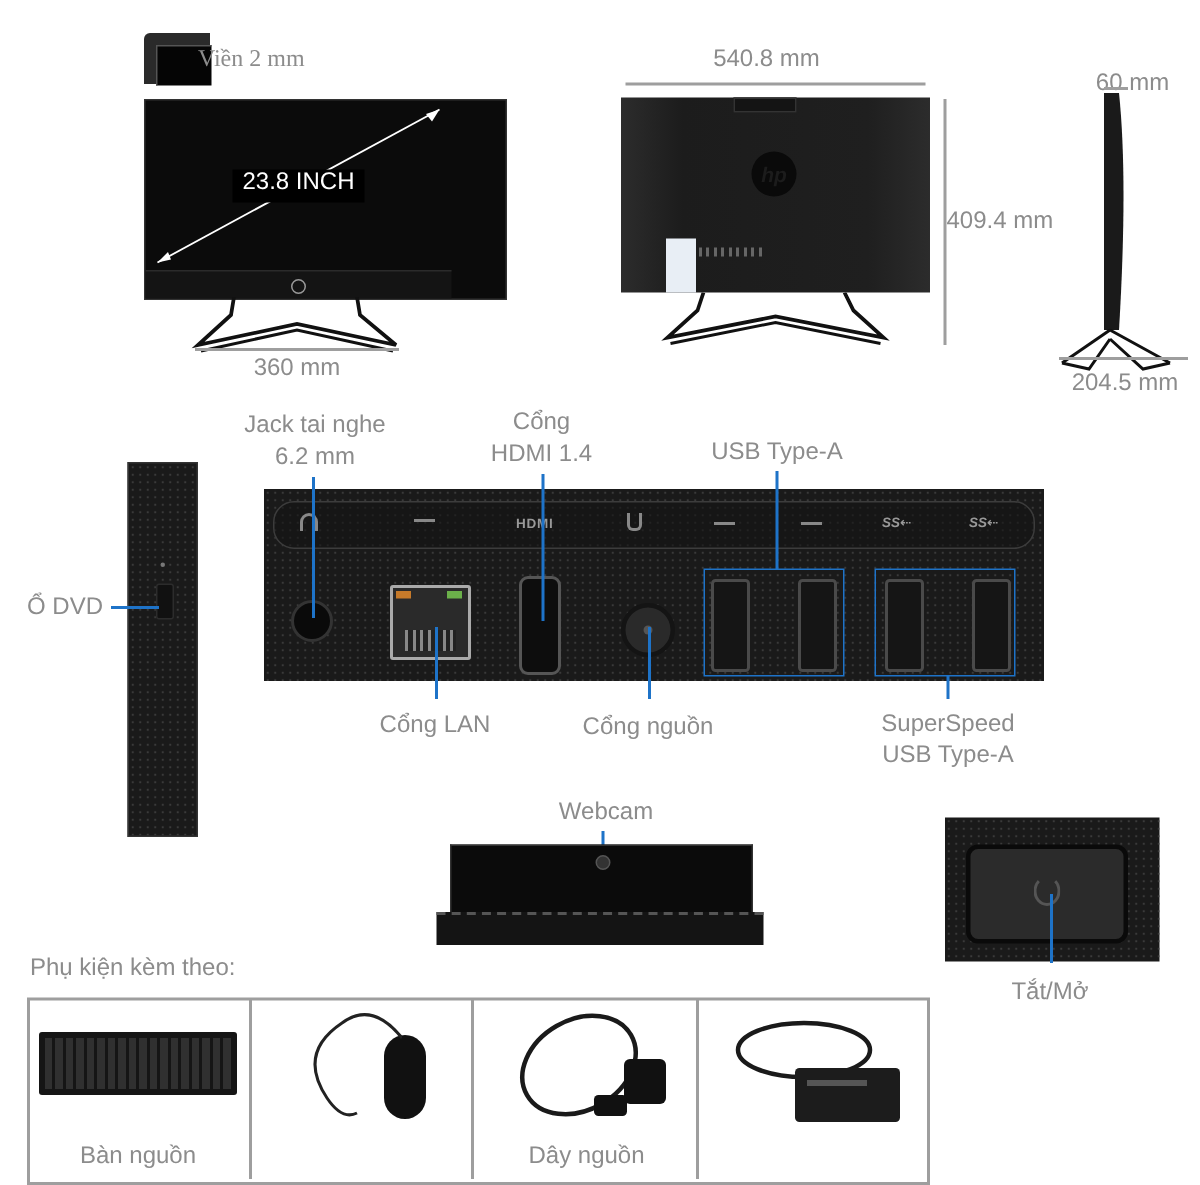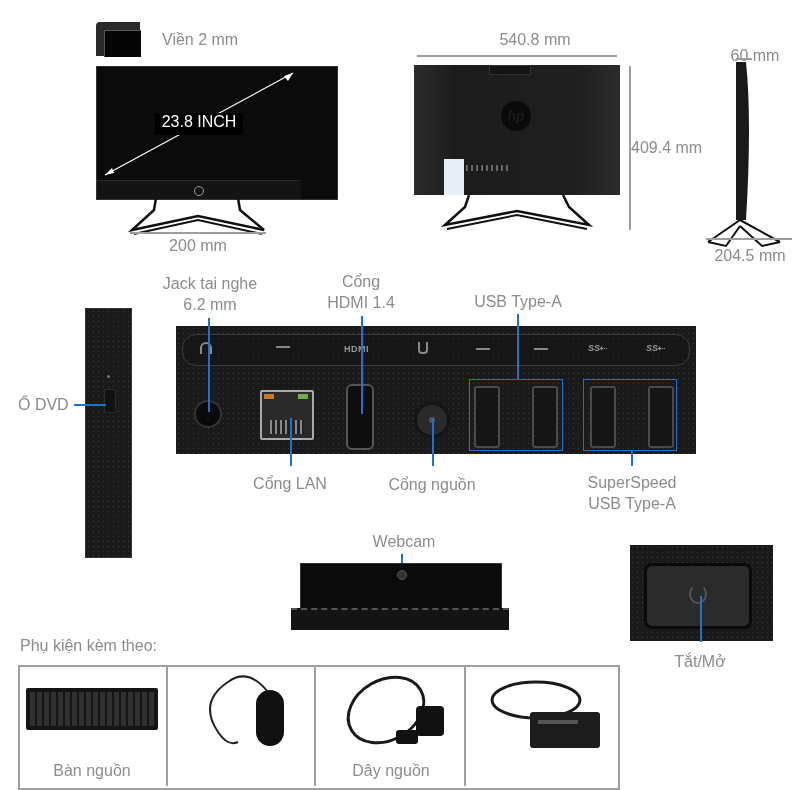--- a/index.html
+++ b/index.html
@@ -23,46 +23,46 @@
   .cell-label { position:absolute; bottom:6px; left:0; right:0; text-align:center; font-size:16px; color:#8c8c8c; }
 </style>
 </head>
 <body>
 
 <div class="abs" style="left:96px;top:22px;width:210px;height:240px;">
 
   <div class="abs" style="left:0;top:0;width:44px;height:34px;background:#2a2a2a;border-radius:4px 0 0 0;">
     <div class="abs" style="left:8px;top:8px;width:36px;height:26px;background:#050505;border:1px solid #555;border-right:none;border-bottom:none;"></div>
   </div>
-  <div class="lbl" style="left:66px;top:8px;">Viền 2 mm</div>
+  <div class="lbl" style="left:36px;top:8px;font-family:Liberation Serif, serif;">Viền 2 mm</div>
 
   <div class="abs black" style="left:0;top:44px;width:204px;height:132px;border:1px solid #333;">
     <div class="abs" style="left:0;bottom:0;width:204px;height:18px;background:#141414;border-top:1px solid #2b2b2b;">
       <div class="abs" style="left:97px;top:5px;width:8px;height:8px;border-radius:50%;border:1px solid #999;"></div>
     </div>
     <svg class="abs" style="left:0;top:0;" width="204" height="114">
       <line x1="8" y1="108" x2="196" y2="6" stroke="#ffffff" stroke-width="1.2"></line>
       <polygon points="8,108 15,101 17,106" fill="#fff"></polygon>
       <polygon points="196,6 187,9 191,14" fill="#fff"></polygon>
       <rect x="58" y="46" width="88" height="22" fill="#000"></rect>
     </svg>
     <div class="abs center" style="left:0;width:204px;top:46px;font-size:16px;color:#fff;">23.8 INCH</div>
   </div>
 
   <svg class="abs" style="left:30px;top:176px;" width="144" height="44">
     <path d="M30 0 L28 12 L6 32 L72 18 L138 32 L114 12 L112 0" fill="none" stroke="#111" stroke-width="2.5"></path>
     <path d="M8 36 L72 22 L136 36" fill="none" stroke="#111" stroke-width="2"></path>
   </svg>
 
   <div class="gline" style="left:34px;top:210px;width:136px;"></div>
-  <div class="lbl center" style="left:34px;width:136px;top:214px;">200 mm</div>
+  <div class="lbl center" style="left:34px;width:136px;top:214px;">360 mm</div>
 </div>
 
 <div class="abs" style="left:405px;top:22px;width:320px;height:230px;">
-  <div class="lbl center" style="left:28px;width:204px;top:8px;text-align:center;">540.8 mm</div>
+  <div class="lbl center" style="left:4px;width:204px;top:8px;text-align:center;">540.8 mm</div>
   <div class="gline" style="left:12px;top:33px;width:200px;"></div>
   <div class="abs" style="left:9px;top:43px;width:206px;height:130px;background:linear-gradient(90deg,#2c2c2c,#1c1c1c 20%,#1f1f1f 80%,#2c2c2c);">
     <div class="abs" style="left:75px;top:0;width:40px;height:8px;background:#141414;border:1px solid #333;"></div>
     <div class="abs center" style="left:87px;top:36px;width:30px;height:30px;border-radius:50%;background:#0a0a0a;color:#1c1c1c;font-weight:bold;font-style:italic;font-size:14px;line-height:30px;">hp</div>
     <div class="abs" style="left:30px;top:94px;width:20px;height:36px;background:#e8eef5;"></div>
     <div class="abs" style="left:52px;top:100px;width:42px;height:6px;background:repeating-linear-gradient(90deg,#666 0 2px,transparent 2px 5px);"></div>
   </div>
   <svg class="abs" style="left:34px;top:173px;" width="160" height="40">
     <path d="M30 0 L26 12 L6 30 L78 16 L150 30 L130 12 L124 0" fill="none" stroke="#111" stroke-width="2.5"></path>
     <path d="M8 34 L78 20 L148 34" fill="none" stroke="#111" stroke-width="2"></path>

